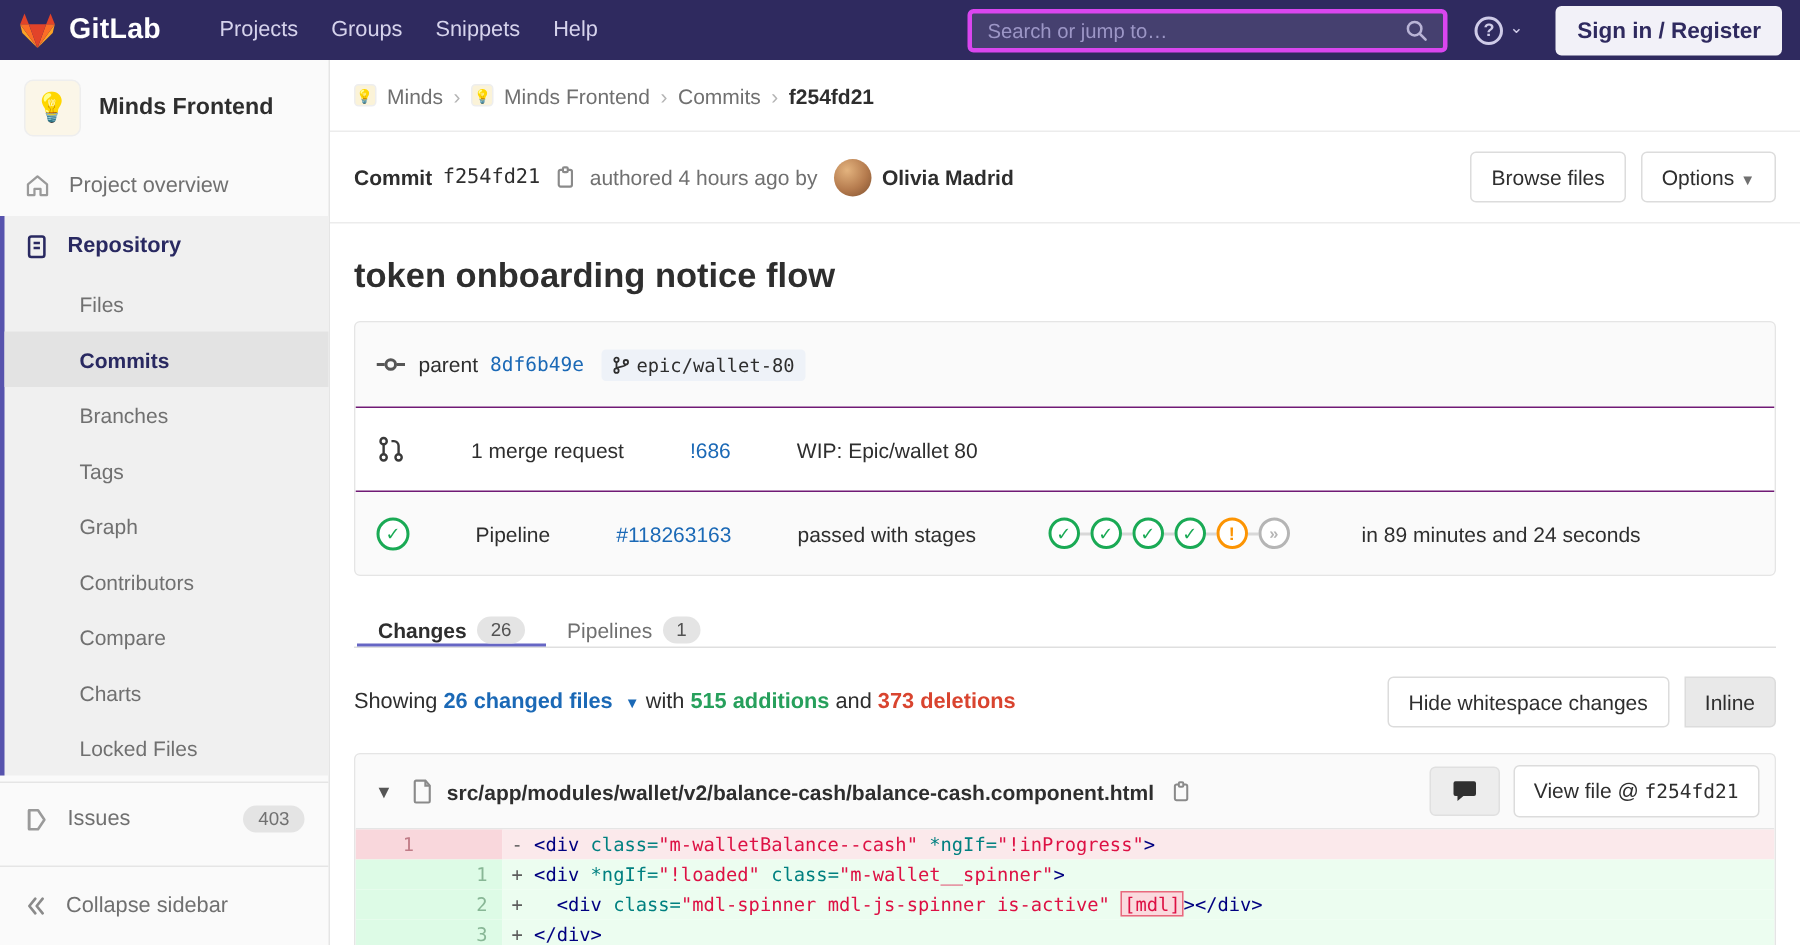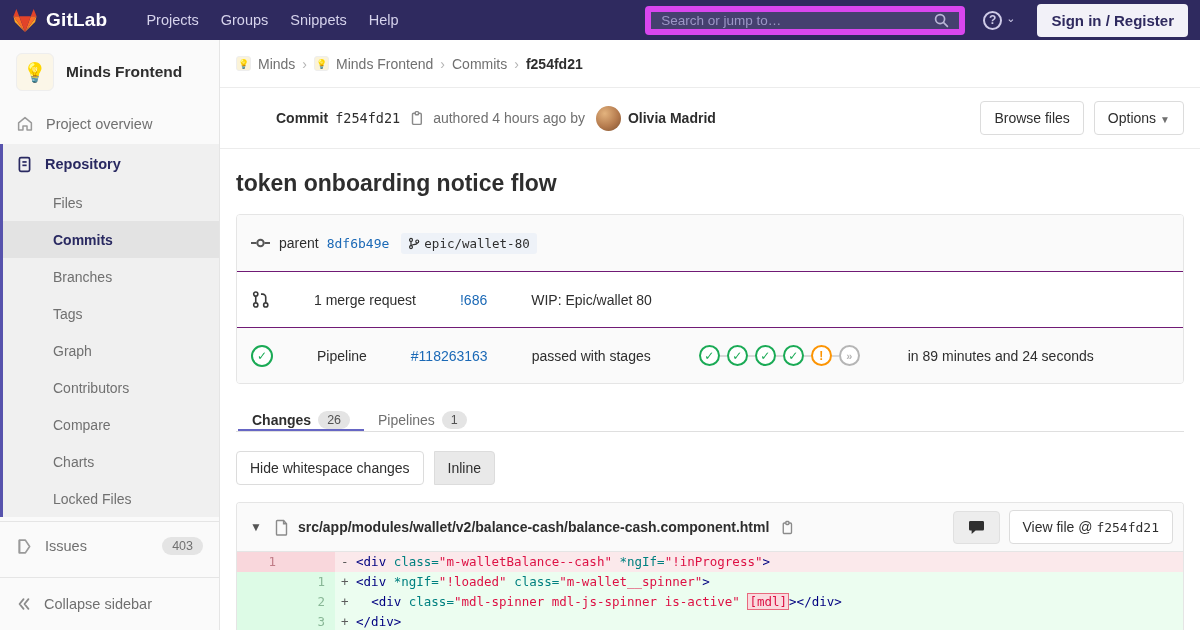--- a/index.html
+++ b/index.html
@@ -6,21 +6,21 @@
   html,body { width:1200px; height:630px; overflow:hidden; }
   body { font-family:"Liberation Sans","DejaVu Sans",sans-serif; font-size:14px; color:#2e2e2e; background:#fff; position:relative; }
   .mono { font-family:"DejaVu Sans Mono","Liberation Mono",monospace; }
 
   
   .navbar { position:absolute; top:0; left:0; right:0; height:40px; background:#2f2a5f; display:flex; align-items:center; padding:16px 12px; gap:8px; z-index:10; }
   .brand { display:flex; align-items:center; gap:8px; margin-right:20px; }
   .brand-text { color:#fff; font-size:19px; font-weight:600; letter-spacing:.2px; }
   .nav-item { color:#d6d3ec; font-size:14.5px; padding:0 11px; cursor:pointer; }
   .nav-spacer { flex:1; }
-  .search-box { width:320px; height:29px; background:#45406f; border:6px solid #d946ef; border-radius:4px; display:flex; align-items:center; padding:0 10px; gap:8px; }
+  .search-box { width:320px; height:29px; background:#45406f; border:3px solid #d946ef; border-radius:4px; display:flex; align-items:center; padding:0 10px; gap:8px; }
   .search-box input { flex:1; background:transparent; border:none; outline:none; color:#e8e6f5; font-size:13.5px; font-family:inherit; }
   .search-box input::placeholder { color:#9c96c6; }
   .help-cluster { display:flex; align-items:center; gap:4px; margin:0 14px 0 10px; }
   .q-circle { width:19px; height:19px; border-radius:50%; border:2px solid #cfcbe8; color:#cfcbe8; font-size:12px; font-weight:bold; display:flex; align-items:center; justify-content:center; }
   .chev-down { color:#cfcbe8; font-size:11px; margin-top:-4px; }
   .signin-btn { background:#f2f1f8; color:#2f2a5f; font-weight:bold; font-size:15px; border:none; border-radius:4px; padding:8px 14px; cursor:pointer; font-family:inherit; }
 
   
   .sidebar { position:absolute; top:40px; left:0; width:220px; bottom:0; background:#fafafa; border-right:1px solid #e5e5e5; display:flex; flex-direction:column; }
   .project-header { display:flex; align-items:center; gap:12px; padding:13px 16px; }
@@ -40,21 +40,21 @@
 
   
   .main { position:absolute; top:40px; left:220px; right:0; bottom:0; overflow:hidden; background:#fff; }
   .breadcrumb-bar { height:48px; border-bottom:1px solid #ececec; display:flex; align-items:center; padding:0 16px; gap:7px; font-size:14px; }
   .bc-avatar { width:15px; height:15px; border-radius:3px; background:#fbf3d8; border:1px solid #eee; display:inline-flex; align-items:center; justify-content:center; font-size:9px; }
   .bc-link { color:#707070; cursor:pointer; }
   .bc-link.current { color:#2e2e2e; font-weight:bold; }
   .bc-sep { color:#b5b5b5; }
 
   .commit-header { display:flex; align-items:center; padding:13px 16px; border-bottom:1px solid #ececec; gap:7px; }
-  .commit-label { font-weight:bold;margin-left:40px; }
+  .commit-label { font-weight:bold; }
   .commit-sha { font-family:"DejaVu Sans Mono","Liberation Mono",monospace; font-size:13.5px; }
   .icon-btn { background:none; border:none; cursor:pointer; padding:0 2px; display:inline-flex; align-items:center; }
   .muted { color:#707070; }
   .author-avatar { width:25px; height:25px; border-radius:50%; background:radial-gradient(circle at 35% 30%, #e3b37e 0%, #b57b4e 55%, #7d4f2e 100%); margin-left:4px; }
   .author-name { font-weight:bold; }
   .header-actions { margin-left:auto; display:flex; gap:10px; }
   .btn { background:#fff; border:1px solid #dcdcdc; border-radius:4px; padding:8px 13px; font-size:14px; color:#2e2e2e; cursor:pointer; font-family:inherit; }
   .caret { font-size:10px; color:#707070; margin-left:4px; }
 
   .content { padding:0 16px; }
@@ -303,20 +303,28 @@
           <span class="tab-label">Changes</span>
           <span class="badge">26</span>
         </div>
         <div class="tab">
           <span class="tab-label">Pipelines</span>
           <span class="badge">1</span>
         </div>
       </div>
 
     <div class="summary-row">
+      <div class="summary-text">
+        <span>Showing</span>
+        <span class="files-link"><span>26 changed files</span> <span class="caret" style="color:#1b69b6">▼</span></span>
+        <span>with</span>
+        <span class="additions">515 additions</span>
+        <span>and</span>
+        <span class="deletions">373 deletions</span>
+      </div>
       <div class="summary-actions">
         <button class="btn">Hide whitespace changes</button>
         <div class="btn-group">
           <button class="btn active-toggle">Inline</button>
         </div>
       </div>
     </div>
 
     <div class="file-box">
       <div class="file-header">

